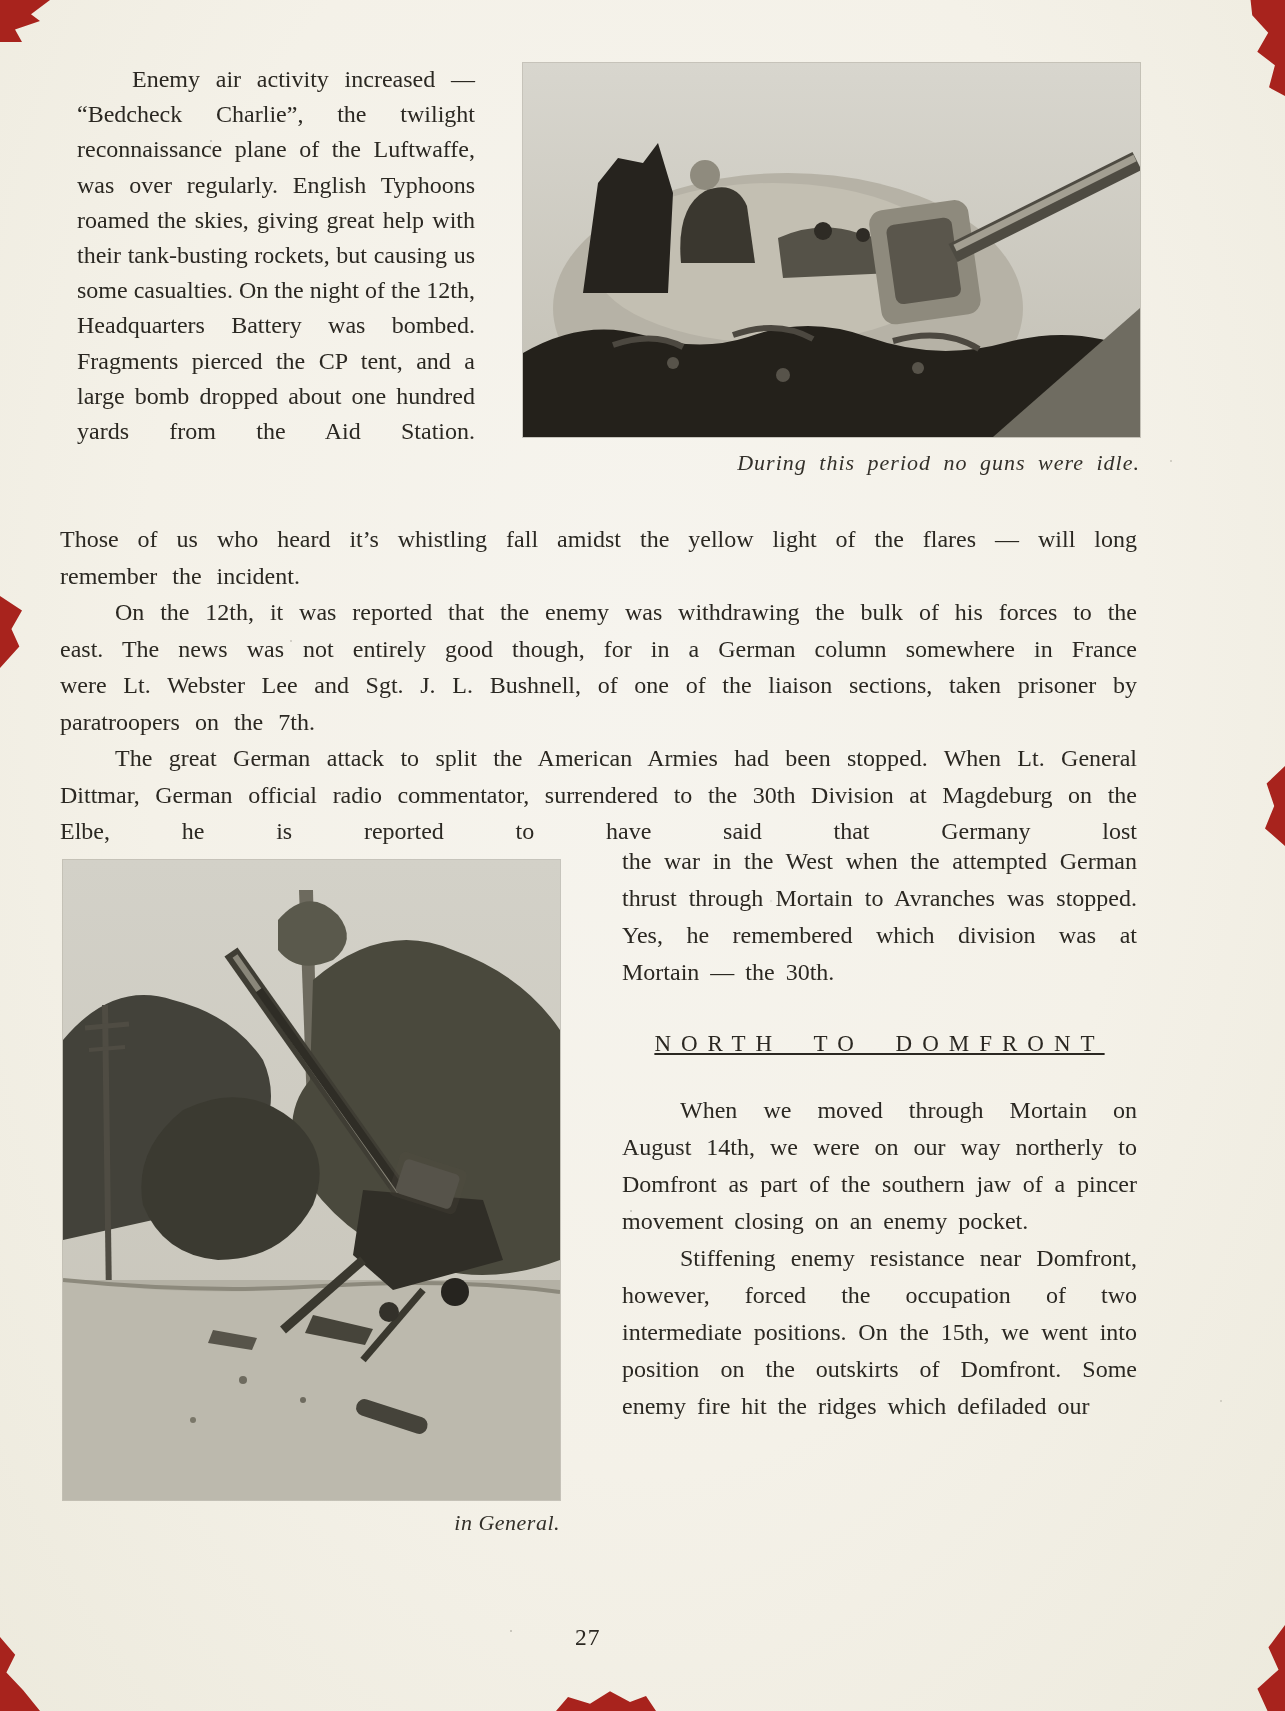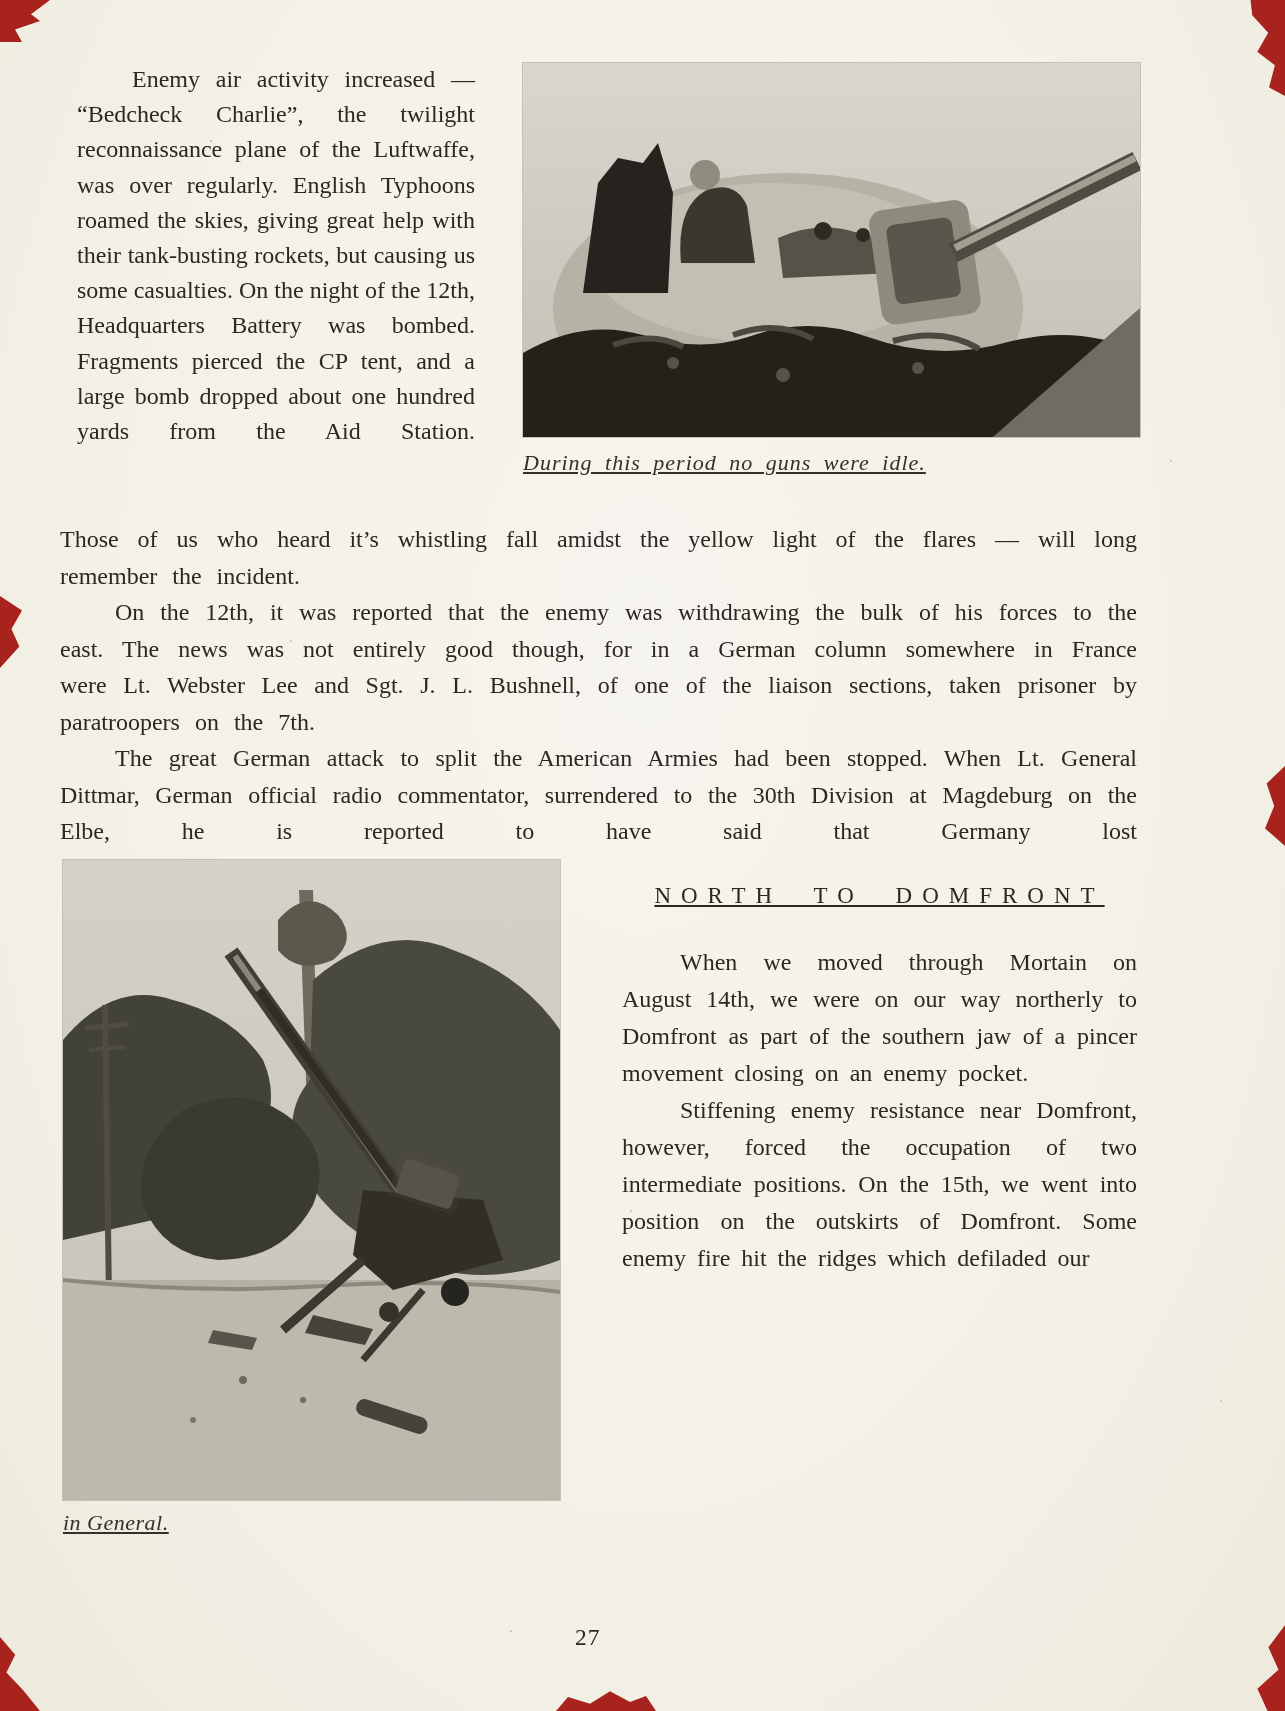--- a/index.html
+++ b/index.html
@@ -51,21 +51,21 @@
     text-align:center;white-space:nowrap;text-decoration:underline;
   }
   .col-right .para4{margin-top:30px;}
   
   .photo{position:absolute;box-shadow:0 0 0 1px rgba(60,55,45,.25);}
   .photo svg{display:block;width:100%;height:100%;}
   .photo-tank{left:523px;top:63px;width:617px;height:374px;}
   .photo-gun{left:63px;top:860px;width:497px;height:640px;}
   .caption{
     position:absolute;font-style:italic;
-    font-size:22px;text-align:left;color:#33302a;text-decoration:underline;
+    font-size:22px;text-align:right;color:#33302a;
   }
   .caption-tank{left:523px;top:450px;width:617px;letter-spacing:1px;word-spacing:6px;}
   .caption-gun{left:63px;top:1506px;width:497px;line-height:33px;letter-spacing:.5px;}
   .page-number{
     position:absolute;left:575px;top:1624px;width:135px;
     font-size:23.5px;letter-spacing:1px;
   }
   
   .edge-mark{position:absolute;background:var(--edge);}
   .em-tl{left:0;top:0;width:50px;height:42px;
@@ -197,20 +197,21 @@
       <circle cx="180" cy="520" r="4" fill="#6e6b5f"></circle>
       <circle cx="240" cy="540" r="3" fill="#6e6b5f"></circle>
       <circle cx="130" cy="560" r="3" fill="#7a7769"></circle>
     </svg>
   </div>
   <div class="caption caption-gun">
     <div>in General.</div>
   </div>
 
   <div class="col-right">
+    <p>the war in the West when the attempted German thrust through Mortain to Avranches was stopped. Yes, he remembered which division was at Mortain — the 30th.</p>
     <h2 class="section-heading">NORTH TO DOMFRONT</h2>
     <p class="indent para4">When we moved through Mortain on August 14th, we were on our way northerly to Domfront as part of the southern jaw of a pincer movement closing on an enemy pocket.</p>
     <p class="indent">Stiffening enemy resistance near Domfront, however, forced the occupation of two intermediate positions. On the 15th, we went into position on the outskirts of Domfront. Some enemy fire hit the ridges which defiladed our</p>
   </div>
 
   <div class="page-number">27</div>
 
 </div>
 
 </body></html>

